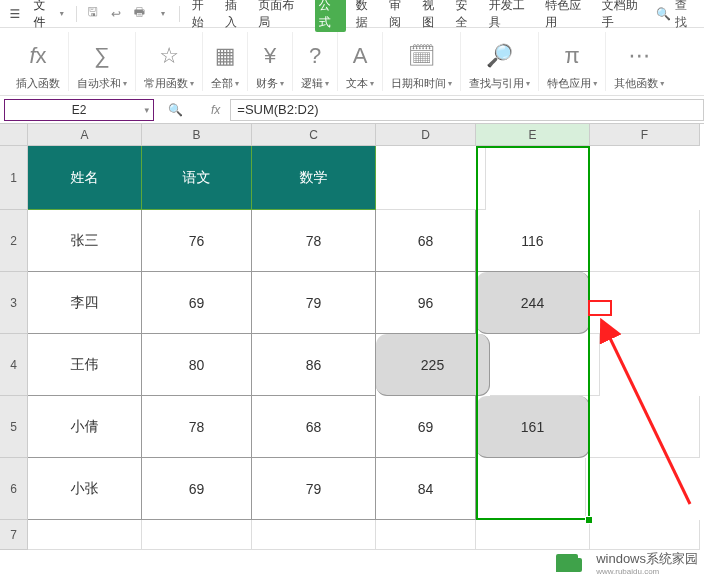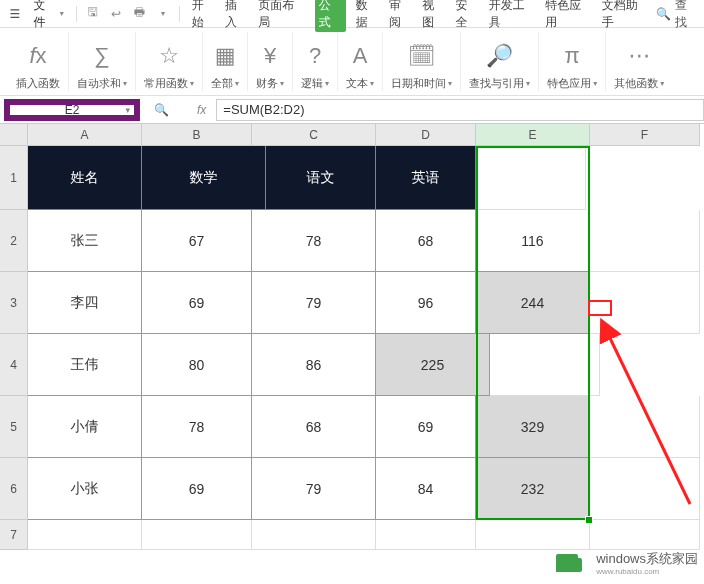--- a/index.html
+++ b/index.html
@@ -19,21 +19,21 @@
   
   .ribbon { display: flex; align-items: flex-end; height: 68px; padding: 4px 8px 4px 8px; border-bottom: 1px solid #e0e0e0; gap: 0; }
   .rib-group { display: flex; flex-direction: column; align-items: center; justify-content: flex-end; padding: 0 8px; gap: 4px; border-right: 1px solid #eee; height: 100%; }
   .rib-group:last-child { border-right: none; }
   .rib-icon { font-size: 22px; color: #888; height: 32px; display: flex; align-items: center; justify-content: center; }
   .rib-label { font-size: 11px; color: #555; display: flex; align-items: center; gap: 2px; }
   .rib-caret { font-size: 8px; color: #888; }
 
   
   .formula-bar { display: flex; align-items: center; height: 28px; border-bottom: 1px solid #ccc; }
-  .name-box { width: 136px; height: 22px; margin: 0 4px; border: 6px solid #701a75; display: flex; align-items: center; justify-content: center; background: #fff; position: relative; font-family: 'Courier New', monospace; }
+  .name-box { width: 150px; height: 22px; margin: 0 4px; border: 1px solid #701a75; display: flex; align-items: center; justify-content: center; background: #fff; position: relative; font-family: 'Courier New', monospace; }
   .name-caret { position: absolute; right: 4px; color: #888; font-size: 9px; }
   .fx-icons { display: flex; align-items: center; gap: 8px; margin: 0 10px; color: #888; }
   .formula-input { flex: 1; height: 22px; border: 1px solid #ccc; padding: 0 6px; display: flex; align-items: center; font-family: 'Courier New', monospace; font-size: 13px; }
 
   
   .sheet { position: relative; }
   .col-headers { display: flex; height: 22px; }
   .corner-cell { width: 28px; background: #e9e9e9; border-right: 1px solid #ccc; border-bottom: 1px solid #ccc; }
   .col-header { flex: 0 0 auto; display: flex; align-items: center; justify-content: center; background: #e9e9e9; border-right: 1px solid #ccc; border-bottom: 1px solid #ccc; color: #555; }
   .col-header.sel { background: #d8efdb; }
@@ -41,23 +41,23 @@
 
   .rows { }
   .row { display: flex; }
   .row-header { width: 28px; display: flex; align-items: center; justify-content: center; background: #e9e9e9; border-right: 1px solid #ccc; border-bottom: 1px solid #ccc; color: #555; }
   .cell { flex: 0 0 auto; display: flex; align-items: center; justify-content: center; border-right: 1px solid #ddd; border-bottom: 1px solid #ddd; font-size: 14px; }
 
   .r1 { height: 64px; }
   .r2, .r3, .r4, .r5, .r6 { height: 62px; }
   .r7 { height: 30px; }
 
-  .hdr-cell { background: #0f172a; color: #fff; font-weight: 500; border-right: 1px solid #5da839; border-bottom: 1px solid #5da839; }
+  .hdr-cell { background: #0f766e; color: #fff; font-weight: 500; border-right: 1px solid #5da839; border-bottom: 1px solid #5da839; }
   .data-cell { border-right: 1px solid #999; border-bottom: 1px solid #999; background: #fff; text-align: center; }
-  .sel-cells { background: #d9d9d9; }
+  .sel-cells { background: #d9d9d9; border-radius: 11px; }
   .active-cell { background: #fff; }
   .col-sel-box2 { position: absolute; left: 476px; top: 22px; width: 114px; height: 374px; border: 2px solid #00a000; pointer-events: none; }
 
   
   .fill-handle { position: absolute; width: 8px; height: 8px; background: #00a000; border: 1px solid #fff; }
   .red-box { position: absolute; width: 24px; height: 16px; border: 2px solid #ff2020; }
 
   .watermark { position: absolute; right: 6px; bottom: 8px; font-size: 13px; color: #5c5c5c; display: flex; align-items: center; gap: 18px; padding-left: 36px; }
   .watermark .logo { width: 22px; height: 18px; background: #3fa24a; border-radius: 2px 2px 0 0; position: relative; }
   .watermark .logo::after { content: ""; position: absolute; right: -4px; top: 4px; width: 10px; height: 14px; background: #3fa24a; border-radius: 0 2px 2px 0; }
@@ -199,30 +199,29 @@
     <div class="col-header cD">D</div>
     <div class="col-header cE sel">E</div>
     <div class="col-header cF">F</div>
   </div>
 
   <div class="rows">
 
     <div class="row r1">
       <div class="row-header">1</div>
       <div class="cell cA hdr-cell">姓名</div>
+      <div class="cell cB hdr-cell">语文</div>
       <div class="cell cC hdr-cell">数学</div>
-      <div class="cell cB hdr-cell">语文</div>
-      <div class="cell cD hdr-cell">英语</div>
       <div class="cell cF"></div>
     </div>
 
     <div class="row r2">
       <div class="row-header">2</div>
       <div class="cell cA data-cell">张三</div>
-      <div class="cell cB data-cell">67</div>
+      <div class="cell cB data-cell">76</div>
       <div class="cell cC data-cell">78</div>
       <div class="cell cD data-cell">68</div>
       <div class="cell cE data-cell active-cell">116</div>
       <div class="cell cF"></div>
     </div>
 
     <div class="row r3">
       <div class="row-header">3</div>
       <div class="cell cA data-cell">李四</div>
       <div class="cell cB data-cell">69</div>
@@ -240,31 +239,30 @@
       <div class="cell cE data-cell sel-cells">225</div>
       <div class="cell cF"></div>
     </div>
 
     <div class="row r5">
       <div class="row-header">5</div>
       <div class="cell cA data-cell">小倩</div>
       <div class="cell cB data-cell">78</div>
       <div class="cell cC data-cell">68</div>
       <div class="cell cD data-cell">69</div>
-      <div class="cell cE data-cell sel-cells">329</div>
+      <div class="cell cE data-cell sel-cells">161</div>
       <div class="cell cF"></div>
     </div>
 
     <div class="row r6">
       <div class="row-header">6</div>
       <div class="cell cA data-cell">小张</div>
       <div class="cell cB data-cell">69</div>
       <div class="cell cC data-cell">79</div>
       <div class="cell cD data-cell">84</div>
-      <div class="cell cE data-cell sel-cells">232</div>
       <div class="cell cF"></div>
     </div>
 
     <div class="row r7">
       <div class="row-header">7</div>
       <div class="cell cA"></div>
       <div class="cell cB"></div>
       <div class="cell cC"></div>
       <div class="cell cD"></div>
       <div class="cell cE"></div>

